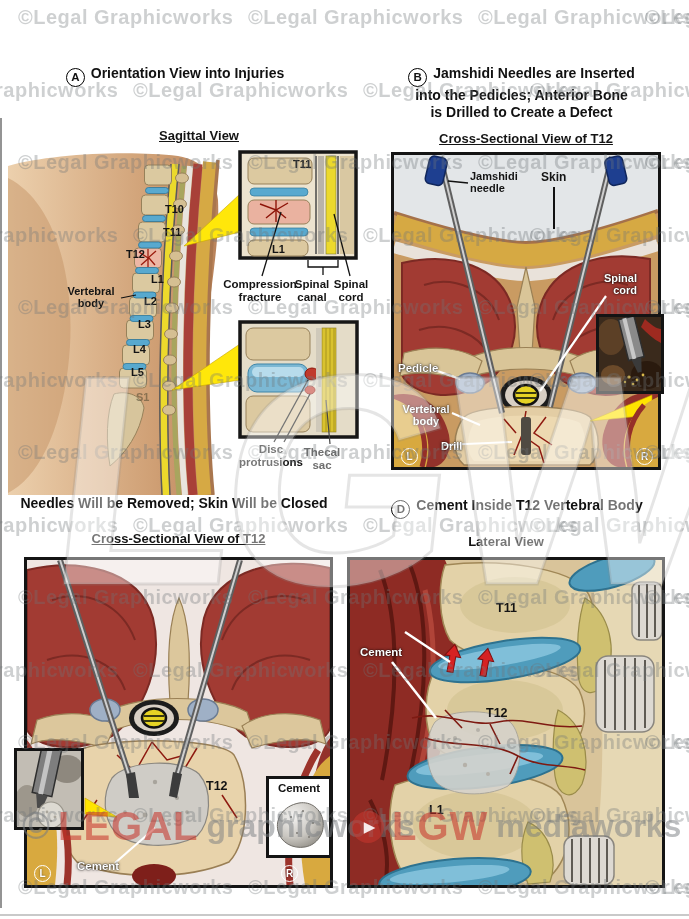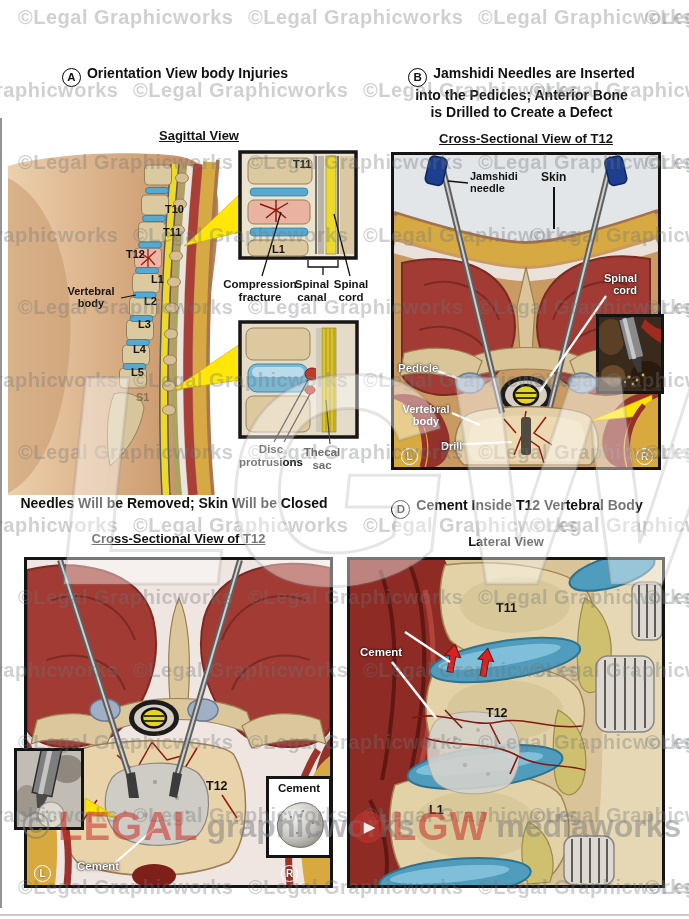--- a/index.html
+++ b/index.html
@@ -52,21 +52,21 @@
   #edge-left{position:absolute;left:0;top:118px;width:2px;height:790px;background:rgba(60,60,60,0.55);z-index:3;}
   #edge-bottom{position:absolute;left:0;top:914px;width:689px;height:2px;background:#c9c9c9;z-index:3;}
 </style>
 </head>
 <body>
 
 <div id="page">
 
 
   <div class="heading" style="left:10px;top:65px;width:330px;">
-    <span class="circ">A</span><span>Orientation View body Injuries</span>
+    <span class="circ">A</span><span>Orientation View into Injuries</span>
   </div>
   <div class="heading" style="left:374px;top:65px;width:295px;">
     <div><span class="circ">B</span><span>Jamshidi Needles are Inserted</span></div>
     <div>into the Pedicles; Anterior Bone</div>
     <div>is Drilled to Create a Defect</div>
   </div>
   <div class="heading" style="left:0px;top:495px;width:348px;">
     <div>Needles Will be Removed; Skin Will be Closed</div>
   </div>
   <div class="heading" style="left:352px;top:497px;width:330px;">

